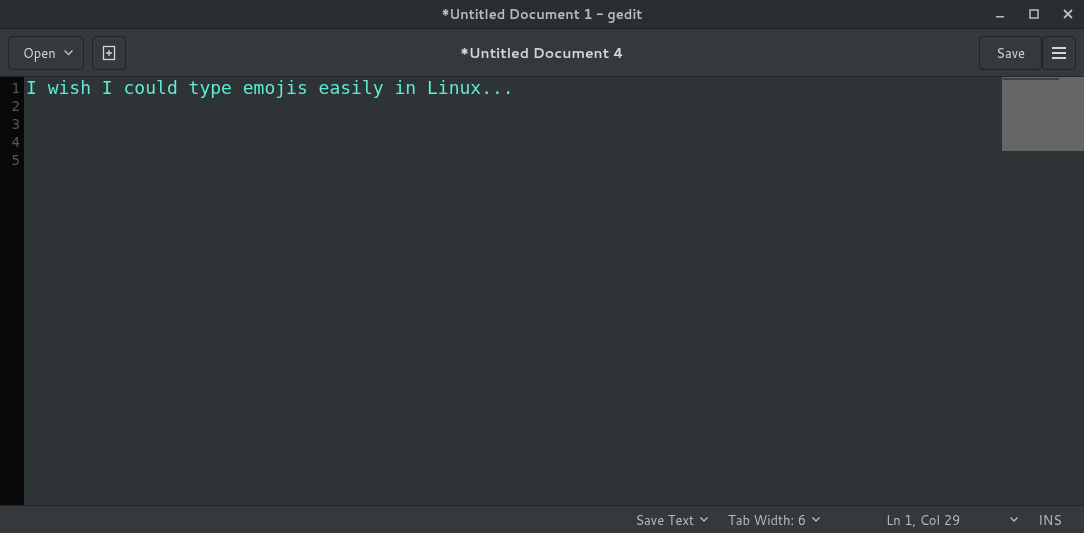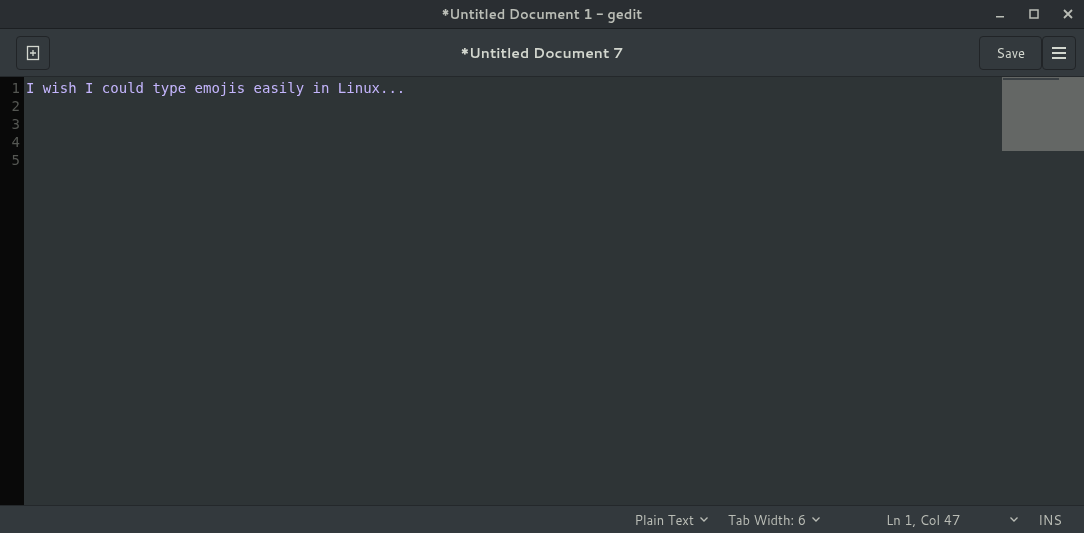--- a/index.html
+++ b/index.html
@@ -111,23 +111,23 @@
       font-size: 14px;
       line-height: 18px;
       user-select: none;
     }
     .gutter-line {
       height: 18px;
     }
     .text-area {
       flex: 1;
       background: #2e3436;
-      color: #c4b5fd;
+      color: #5eead4;
       font-family: "DejaVu Sans Mono", monospace;
-      font-size: 14px;
+      font-size: 18px;
       line-height: 18px;
       padding: 2px 2px 0 2px;
       white-space: pre;
       overflow: hidden;
     }
     .minimap {
       width: 82px;
       background: #2e3436;
       position: relative;
     }
@@ -189,29 +189,37 @@
     </div>
     <div class="win-ctrl">
       <svg width="10" height="10" viewBox="0 0 10 10">
           <path d="M1 1 L9 9 M9 1 L1 9" stroke="#babdb6" stroke-width="1.8"></path>
         </svg>
     </div>
   </div>
 </div>
 
 <div class="toolbar">
+  <button class="btn open-btn">
+    <span>Open</span>
+    <span>
+      <svg width="9" height="6" viewBox="0 0 9 6">
+          <path d="M0.5 0.5 L4.5 4.5 L8.5 0.5" fill="none" stroke="#babdb6" stroke-width="1.5"></path>
+        </svg>
+    </span>
+  </button>
   <button class="btn new-tab-btn">
     <span>
       <svg width="16" height="16" viewBox="0 0 16 16">
         <rect x="2.5" y="1.5" width="11" height="13" fill="none" stroke="#d3d7cf" stroke-width="1.3"></rect>
         <path d="M8 5 V11 M5 8 H11" stroke="#d3d7cf" stroke-width="1.3"></path>
       </svg>
     </span>
   </button>
-  <span class="toolbar-title">*Untitled Document 7</span>
+  <span class="toolbar-title">*Untitled Document 4</span>
   <div class="toolbar-right">
     <button class="btn save-btn">
       <span>Save</span>
     </button>
     <button class="btn menu-btn">
       <span>
         <svg width="14" height="12" viewBox="0 0 14 12">
           <rect x="0" y="0" width="14" height="2" fill="#d3d7cf"></rect>
           <rect x="0" y="5" width="14" height="2" fill="#d3d7cf"></rect>
           <rect x="0" y="10" width="14" height="2" fill="#d3d7cf"></rect>
@@ -231,38 +239,38 @@
     </div>
   <div class="text-area">I wish I could type emojis easily in Linux...</div>
   <div class="minimap">
     <div class="minimap-overlay"></div>
     <div class="minimap-text"></div>
   </div>
 </div>
 
 <div class="statusbar">
   <div class="status-item clickable">
-    <span>Plain Text</span>
+    <span>Save Text</span>
     <span>
       <svg width="8" height="5" viewBox="0 0 8 5">
           <path d="M0.5 0.5 L4 4 L7.5 0.5" fill="none" stroke="#babdb6" stroke-width="1.3"></path>
         </svg>
     </span>
   </div>
   <div class="status-item clickable">
     <span>Tab Width: 6</span>
     <span>
       <svg width="8" height="5" viewBox="0 0 8 5">
           <path d="M0.5 0.5 L4 4 L7.5 0.5" fill="none" stroke="#babdb6" stroke-width="1.3"></path>
         </svg>
     </span>
   </div>
   <div class="status-spacer-lg"></div>
   <div class="status-item">
-    <span>Ln 1, Col 47</span>
+    <span>Ln 1, Col 29</span>
   </div>
   <div class="status-spacer-sm"></div>
   <div class="status-item clickable">
     <span>
       <svg width="8" height="5" viewBox="0 0 8 5">
           <path d="M0.5 0.5 L4 4 L7.5 0.5" fill="none" stroke="#babdb6" stroke-width="1.3"></path>
         </svg>
     </span>
   </div>
   <div class="status-item">

